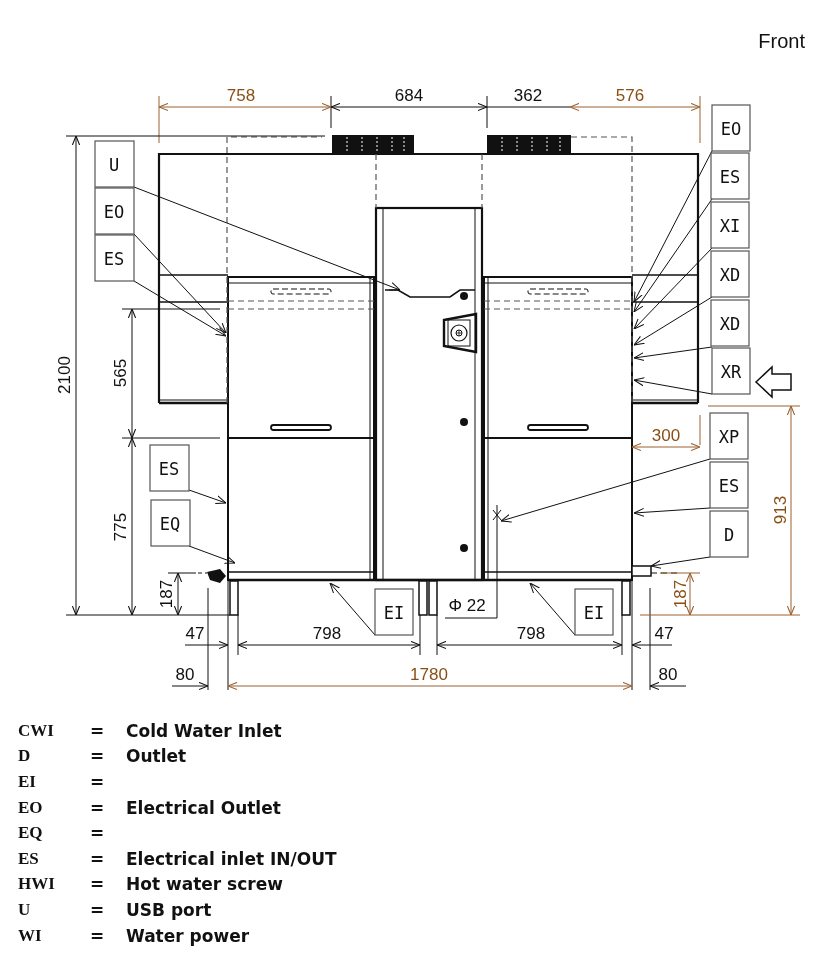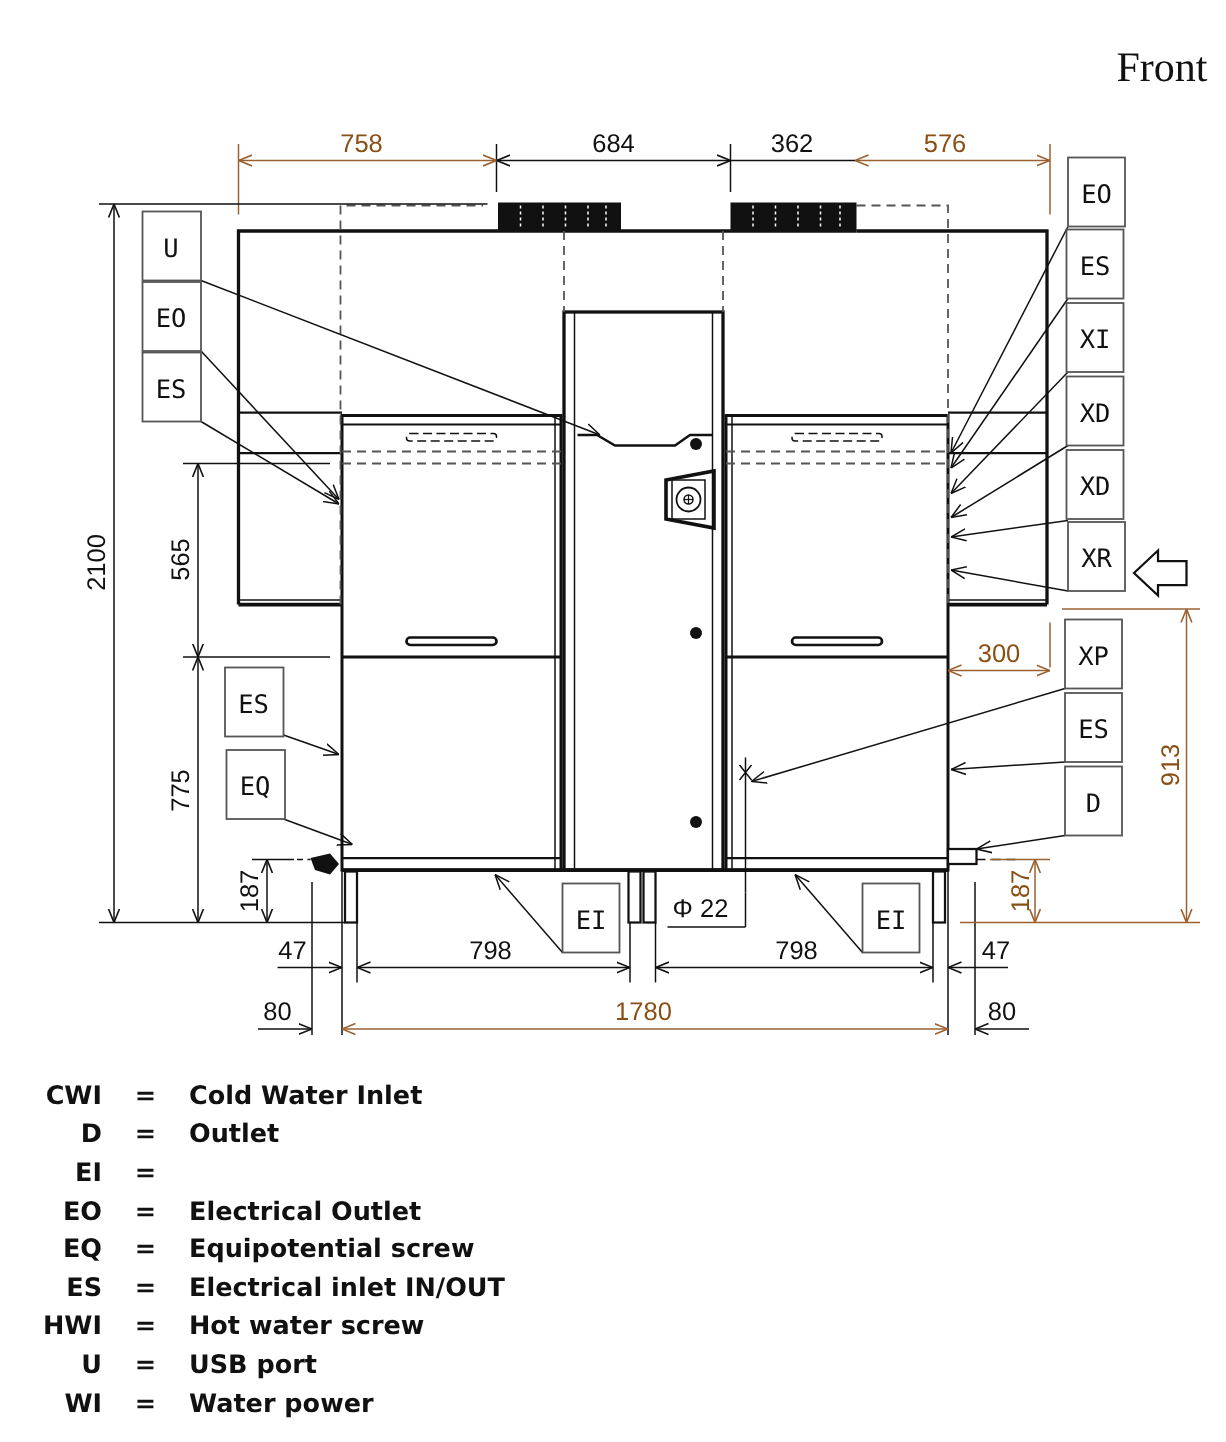--- a/index.html
+++ b/index.html
@@ -1,24 +1,24 @@
 <!DOCTYPE html>
 <html><head>
 <meta charset="utf-8">
 <style>
   html, body { margin: 0; padding: 0; background: #ffffff; }
   body { width: 817px; height: 961px; position: relative; overflow: hidden; font-family: "DejaVu Sans", sans-serif; }
   #drawing { position: absolute; left: 0; top: 0; }
   .dim-black { font-family: "Liberation Sans", sans-serif; font-size: 17px; fill: #111; }
   .dim-brown { font-family: "Liberation Sans", sans-serif; font-size: 17px; fill: #8a4f14; }
   .tag-text { font-family: "DejaVu Sans Mono", monospace; font-size: 17px; fill: #111; }
-  .title { position: absolute; right: 12px; top: 30px; font-size: 28px; color: #111; font-family: Liberation Serif, serif; }
+  .title { position: absolute; right: 12px; top: 30px; font-size: 20px; color: #111; font-family: Liberation Sans, sans-serif; }
   .legend { position: absolute; left: 18px; top: 718px; font-family: "DejaVu Sans", sans-serif; font-weight: bold; font-size: 17px; color: #111; }
   .legend-row { display: flex; height: 25.6px; align-items: center; }
-  .legend-code { width: 50px; text-align: right; }
+  .legend-code { width: 50px; text-align: left; font-family: Liberation Serif, serif; }
   .legend-eq { width: 58px; text-align: center; }
   .legend-desc { }
 </style>
 </head>
 <body>
 
 <div class="title">Front</div>
 
 <svg id="drawing" width="817" height="961" viewBox="0 0 817 961">
   <defs>
@@ -326,21 +326,20 @@
       <span class="legend-eq">=</span>
     </div>
     <div class="legend-row">
       <span class="legend-code">EO</span>
       <span class="legend-eq">=</span>
       <span class="legend-desc">Electrical Outlet</span>
     </div>
     <div class="legend-row">
       <span class="legend-code">EQ</span>
       <span class="legend-eq">=</span>
-      <span class="legend-desc">Equipotential screw</span>
     </div>
     <div class="legend-row">
       <span class="legend-code">ES</span>
       <span class="legend-eq">=</span>
       <span class="legend-desc">Electrical inlet IN/OUT</span>
     </div>
     <div class="legend-row">
       <span class="legend-code">HWI</span>
       <span class="legend-eq">=</span>
       <span class="legend-desc">Hot water screw</span>

